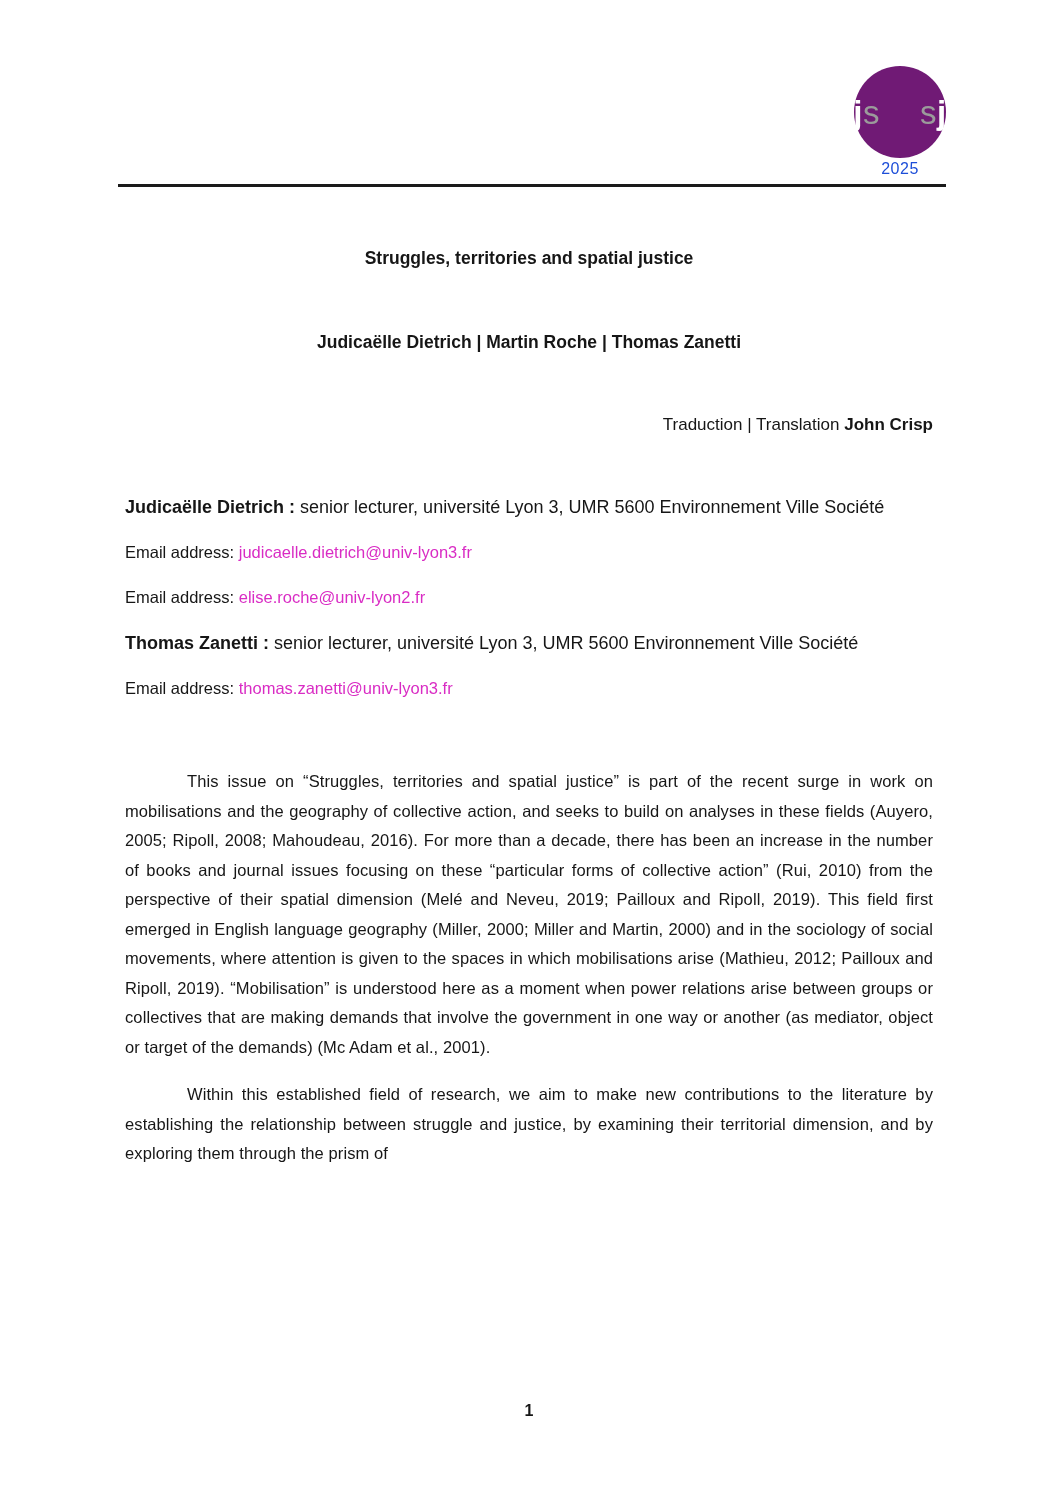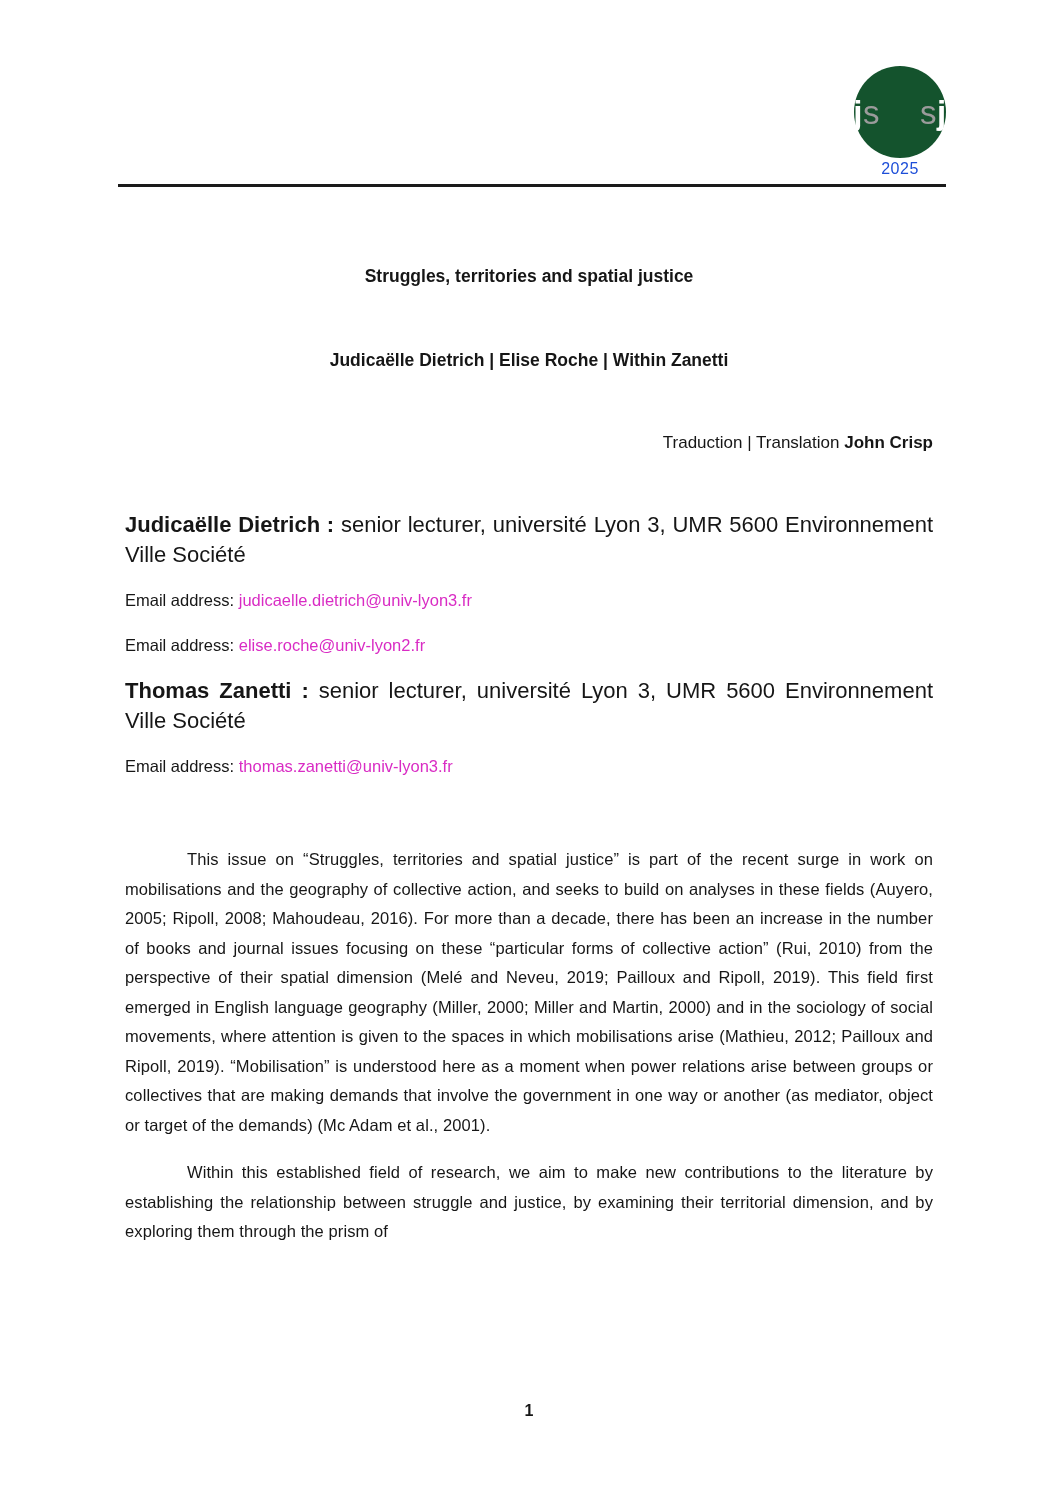--- a/index.html
+++ b/index.html
@@ -12,21 +12,21 @@
     color: #161616;
     overflow: hidden;
   }
   
   .header { position: absolute; top: 0; left: 0; width: 100%; height: 188px; }
   .logo {
     position: absolute;
     left: 854px; top: 66px;
     width: 92px; height: 92px;
     border-radius: 50%;
-    background: #14532d;
+    background: #701a75;
     display: flex;
     align-items: center;
     justify-content: center;
     gap: 20px;
   }
   .logo .lg { font-size: 33px; line-height: 33px; letter-spacing: 0.5px; }
   .logo .lg-bold  { color: #ffffff; font-weight: bold; }
   .logo .lg-light { color: #9b9b9b; font-weight: normal; }
   .logo .lg-divider { width: 2px; height: 36px; background: #8f8f8f; }
   .year {
@@ -37,21 +37,21 @@
     color: #1d4ed8;
     letter-spacing: 0.5px;
   }
   .rule {
     position: absolute;
     top: 184px; left: 118px;
     width: 828px; height: 2.5px;
     background: #1a1a1a;
   }
   
-  .content { position: absolute; top: 187px; left: 0; width: 1058px; padding: 18px 125px; box-sizing: border-box; }
+  .content { position: absolute; top: 187px; left: 0; width: 1058px; padding: 0 125px; box-sizing: border-box; }
   .title {
     margin-top: 56px;
     text-align: center;
     font-weight: bold;
     font-size: 17.5px;
     line-height: 30px;
   }
   .authors {
     margin-top: 54px;
     text-align: center;
@@ -60,21 +60,21 @@
     line-height: 30px;
   }
   .traduction {
     margin-top: 53px;
     text-align: right;
     font-size: 17px;
     line-height: 30px;
   }
   .traduction .translator { font-weight: bold; }
   .bio {
-    font-size: 22px;
+    font-size: 18px;
     line-height: 30px;
     text-align: justify;
   }
   .bio .bio-name { font-weight: bold; }
   .bio-first { margin-top: 52px; }
   .bio-next  { margin-top: 16px; }
   .email-line {
     margin-top: 15px;
     font-size: 16.5px;
     line-height: 30px;
@@ -110,21 +110,21 @@
       <span class="lg"><span class="lg-light">s</span><span class="lg-bold">j</span></span>
     </div>
     <div class="year">2025</div>
     <div class="rule"></div>
   </div>
 
   <div class="content">
 
     <div class="title">Struggles, territories and spatial justice</div>
 
-    <div class="authors">Judicaëlle Dietrich | Elise Roche | Within Zanetti</div>
+    <div class="authors">Judicaëlle Dietrich | Martin Roche | Thomas Zanetti</div>
 
     <div class="traduction"><span>Traduction | Translation </span><span class="translator">John Crisp</span></div>
 
     <div class="bio bio-first"><span class="bio-name">Judicaëlle Dietrich :</span><span> senior lecturer, université Lyon 3, UMR 5600 Environnement Ville Société</span></div>
     <div class="email-line"><span>Email address: </span><a href="#" class="email-link">judicaelle.dietrich@univ-lyon3.fr</a></div>
 
     <div class="email-line"><span>Email address: </span><a href="#" class="email-link">elise.roche@univ-lyon2.fr</a></div>
 
     <div class="bio bio-next"><span class="bio-name">Thomas Zanetti :</span><span> senior lecturer, université Lyon 3, UMR 5600 Environnement Ville Société</span></div>
     <div class="email-line"><span>Email address: </span><a href="#" class="email-link">thomas.zanetti@univ-lyon3.fr</a></div>

